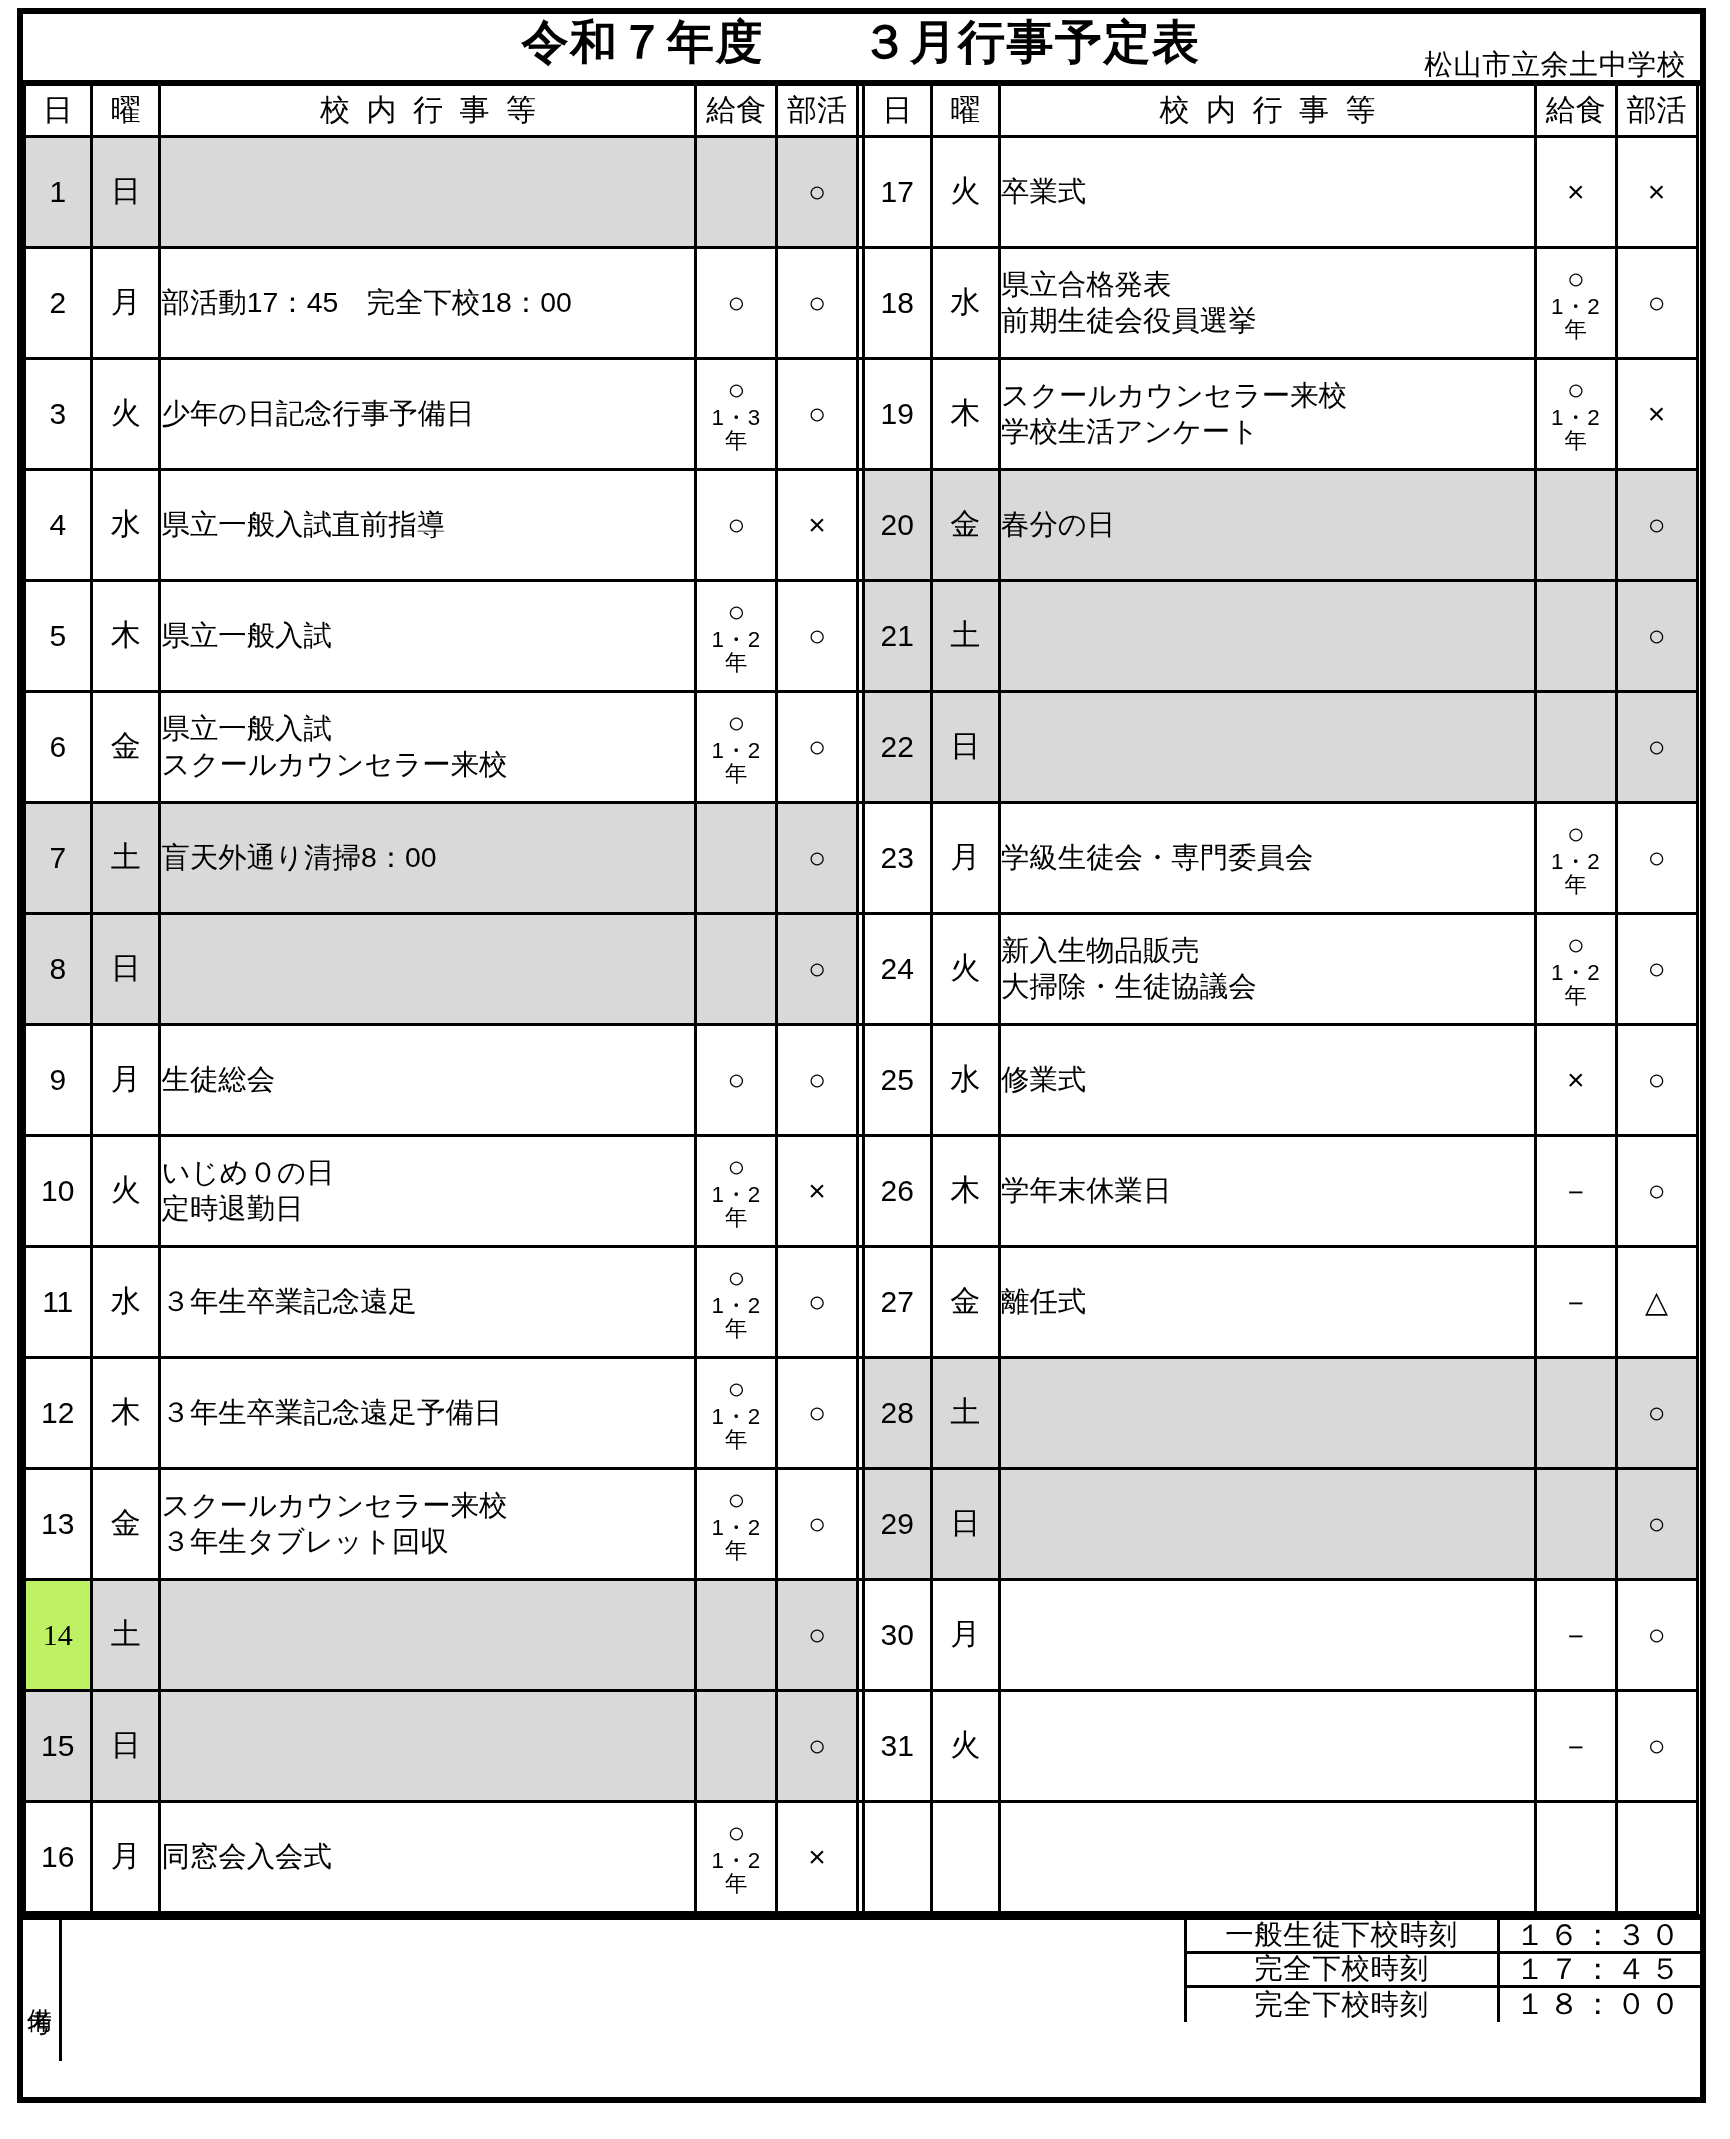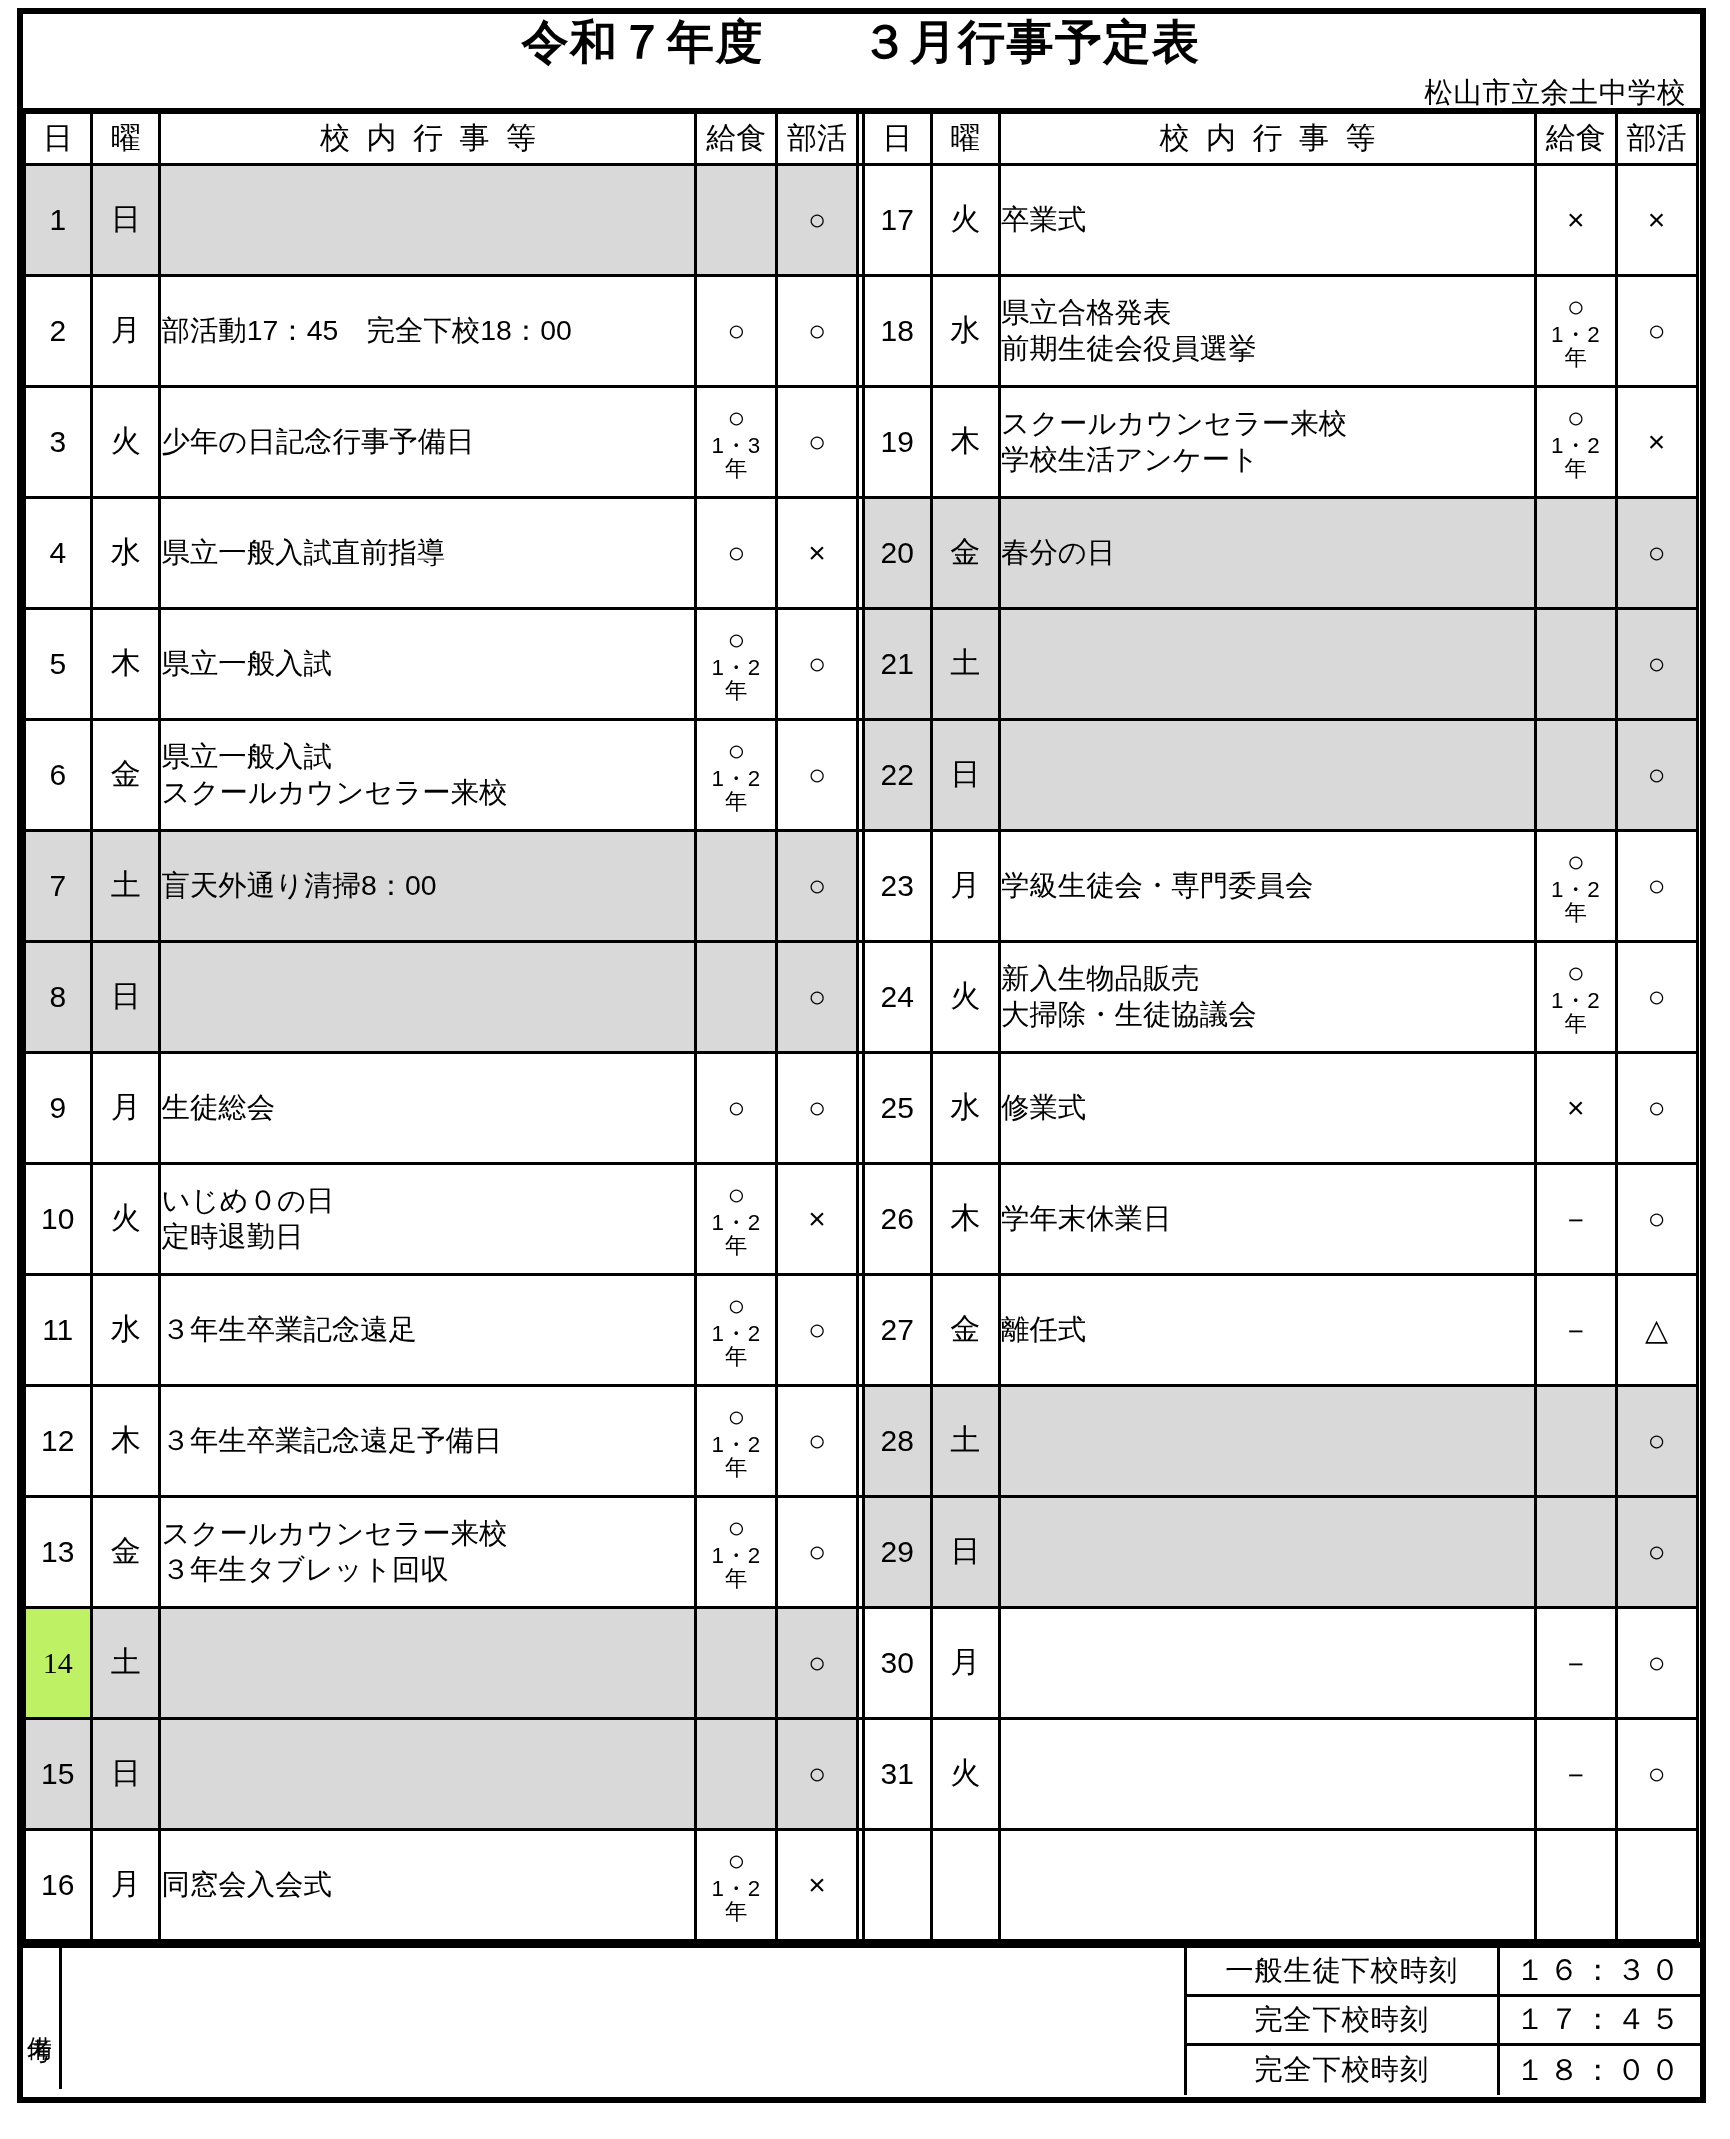--- a/index.html
+++ b/index.html
@@ -22,21 +22,21 @@
     left:16.5px;top:7.5px;
     width:1689px;height:2095px;
     border:6.7px solid #000;
     box-sizing:border-box;
     background:#fff;
   }
 
   
   .titleband{
     position:relative;
-    height:100px;
+    height:72px;
     box-sizing:border-box;
     border-bottom:6.7px solid #000;
   }
   .main-title{
     position:absolute;
     left:0;right:0;top:4.5px;
     text-align:center;
     font-size:47px;
     font-weight:700;
     letter-spacing:1.5px;
@@ -132,21 +132,21 @@
   }
   .times{
     position:absolute;
     right:0;top:0;
     width:516px;
     border-left:3px solid #000;
     box-sizing:border-box;
   }
   .times .trow{
     display:flex;
-    height:49px;
+    height:34px;
     box-sizing:border-box;
     border-bottom:3px solid #000;
   }
   .times .trow:last-child{border-bottom:0;}
   .times .tlabel{
     flex:0 0 313px;
     border-right:3px solid #000;
     box-sizing:border-box;
     font-size:28.4px;
     display:flex;align-items:center;justify-content:center;

